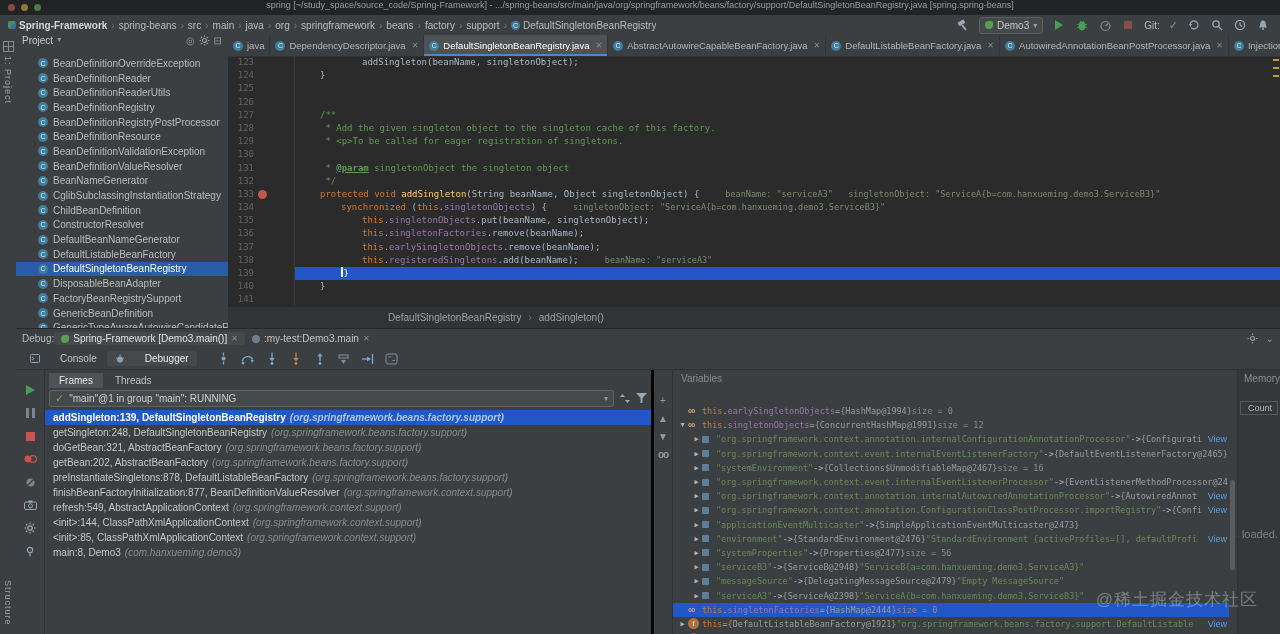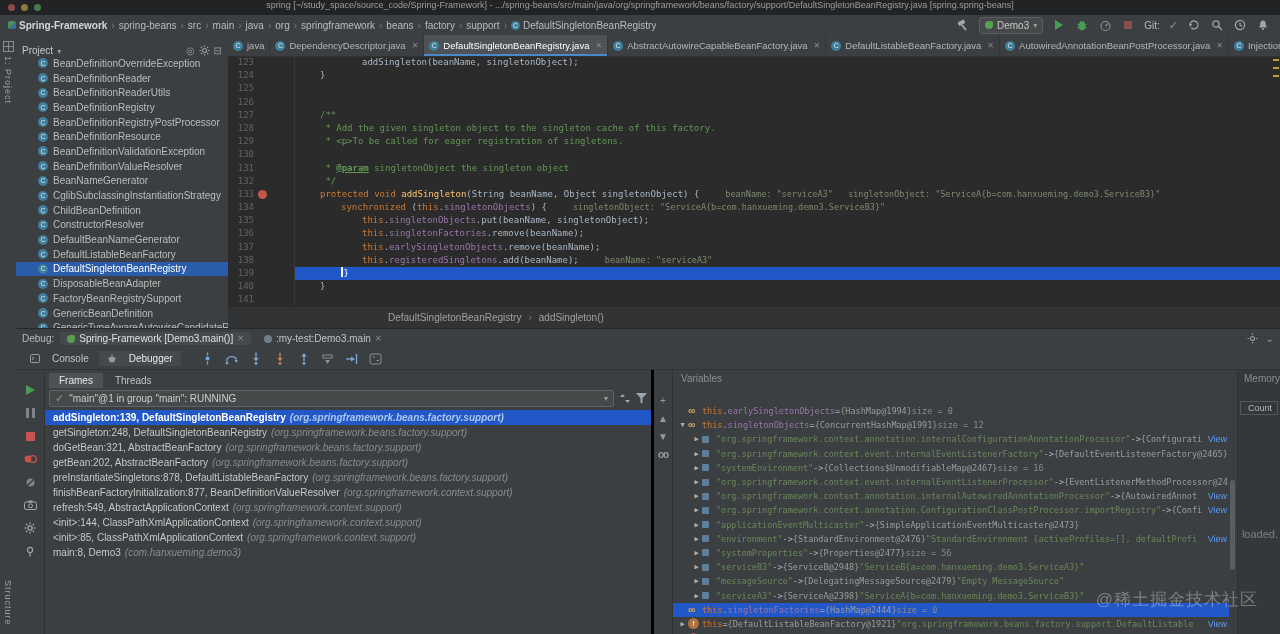--- a/index.html
+++ b/index.html
@@ -33,21 +33,21 @@
   .checkmark{color:#76a876;font-size:11px}
   
   .stripe{position:absolute;top:35px;left:0;width:16px;bottom:0;background:#3c3f41;border-right:1px solid #323232}
   .vtext{writing-mode:vertical-rl;font-size:9px;color:#a0a0a0;letter-spacing:1px}
   .stripe-top{position:absolute;top:6px;left:0;width:16px;display:flex;flex-direction:column;align-items:center;gap:4px}
   .gridico{width:9px;height:9px;border:1px solid #8a8a8a;display:inline-block;
            background:linear-gradient(#8a8a8a,#8a8a8a) 50% 0/1px 100% no-repeat,linear-gradient(#8a8a8a,#8a8a8a) 0 50%/100% 1px no-repeat}
   .stripe-bottom{position:absolute;bottom:8px;left:0;width:16px;display:flex;justify-content:center}
   
   .project{position:absolute;top:35px;left:16px;width:212px;height:293px;background:#3c3f41;border-right:1px solid #323232;overflow:hidden}
-  .proj-header{height:21px;display:flex;align-items:flex-end;padding:0 6px;gap:4px;font-size:10px;color:#c7c7c7}
+  .proj-header{height:21px;display:flex;align-items:flex-start;padding:0 6px;gap:4px;font-size:10px;color:#c7c7c7}
   .proj-header .sp{flex:1}
   .hico{color:#9a9a9a;font-size:10px;cursor:default}
   .tree{position:absolute;top:21px;left:0;right:0;bottom:0;overflow:hidden}
   .trow{height:14.7px;display:flex;align-items:center;gap:5px;padding-left:22px;white-space:nowrap;cursor:default;color:#bcbcbc}
   .trow.sel{background:#2a5caa;color:#fff}
   .cico{width:10px;height:10px;min-width:10px;border-radius:50%;background:#3f7e9c;color:#dfeaf2;font-size:7px;
         display:inline-flex;align-items:center;justify-content:center}
   
   .editor{position:absolute;top:35px;left:228px;right:0;height:293px;background:#2b2b2b;overflow:hidden}
   .tabs{height:21px;background:#3c3f41;border-bottom:1px solid #323232;display:flex;align-items:stretch;overflow:hidden}
@@ -67,28 +67,28 @@
   .sg-k{color:#cc7832}.sg-m{color:#ffc66d}.sg-f{color:#9876aa}.sg-p{color:#a9b7c6}
   .sg-c{color:#629755}.sg-t{color:#629755;font-weight:bold;text-decoration:underline}
   .sg-s{color:#6a8759}.sg-v{color:#9b9b9b}.sg-g{color:#8a8a8a}
   .hint{color:#7d8a6f;margin-left:26px;font-size:8.5px}
   .crumbbar{position:absolute;left:0;right:0;bottom:0;height:21px;background:#313335;border-top:1px solid #2a2a2a;
             display:flex;align-items:center;padding-left:160px;gap:6px;font-size:10px;color:#a0a0a0}
   .estripe{position:absolute;right:1px;top:24px;width:6px}
   .etick{width:6px;height:2px;background:#b8a037;margin-bottom:6px}
   
   .debug{position:absolute;top:328px;left:16px;right:0;bottom:0;background:#3c3f41;border-top:1px solid #282828;display:flex;flex-direction:column}
-  .dbg-row1{height:19px;display:flex;align-items:center;padding:0 6px;gap:6px;font-size:10px}
+  .dbg-row1{height:19px;display:flex;align-items:center;padding:0 6px;font-size:10px}
   .stab{display:inline-flex;align-items:center;gap:4px;padding:1px 7px;border-radius:2px;color:#c3c3c3;cursor:default}
   .stab.active{background:#46494b;color:#e0e0e0}
   .gico{width:8px;height:8px;border-radius:50%;background:#6e7e8a;display:inline-block}
   .stab-x{color:#8a8a8a;font-size:8px}
   .row1-right{margin-left:auto;display:flex;gap:8px;align-items:center}
   .dbg-row2{height:21px;display:flex;align-items:center;gap:2px;padding:0 6px;border-bottom:1px solid #323232}
-  .vtab{display:inline-flex;align-items:center;gap:12px;padding:2px 8px;color:#c3c3c3;cursor:default}
+  .vtab{display:inline-flex;align-items:center;gap:20px;padding:2px 8px;color:#c3c3c3;cursor:default}
   .vtab.active{background:#46494b;color:#e8e8e8}
   .steps{display:flex;align-items:center;gap:10px;margin-left:18px}
   .sico{display:inline-flex;width:14px;height:14px;align-items:center;justify-content:center}
   .dbg-body{flex:1;display:flex;overflow:hidden}
   .dbg-left{width:28px;border-right:1px solid #323232;display:flex;flex-direction:column;align-items:center;gap:9px;padding-top:13px}
   .dico{width:14px;height:14px;display:flex;align-items:center;justify-content:center}
   
   .frames{width:606px;border-right:3px solid #000000;display:flex;flex-direction:column;overflow:hidden}
   .ftabs{height:18px;display:flex;align-items:flex-end;gap:2px;padding:0 4px}
   .ftab{padding:2px 10px;color:#c3c3c3;cursor:default}

